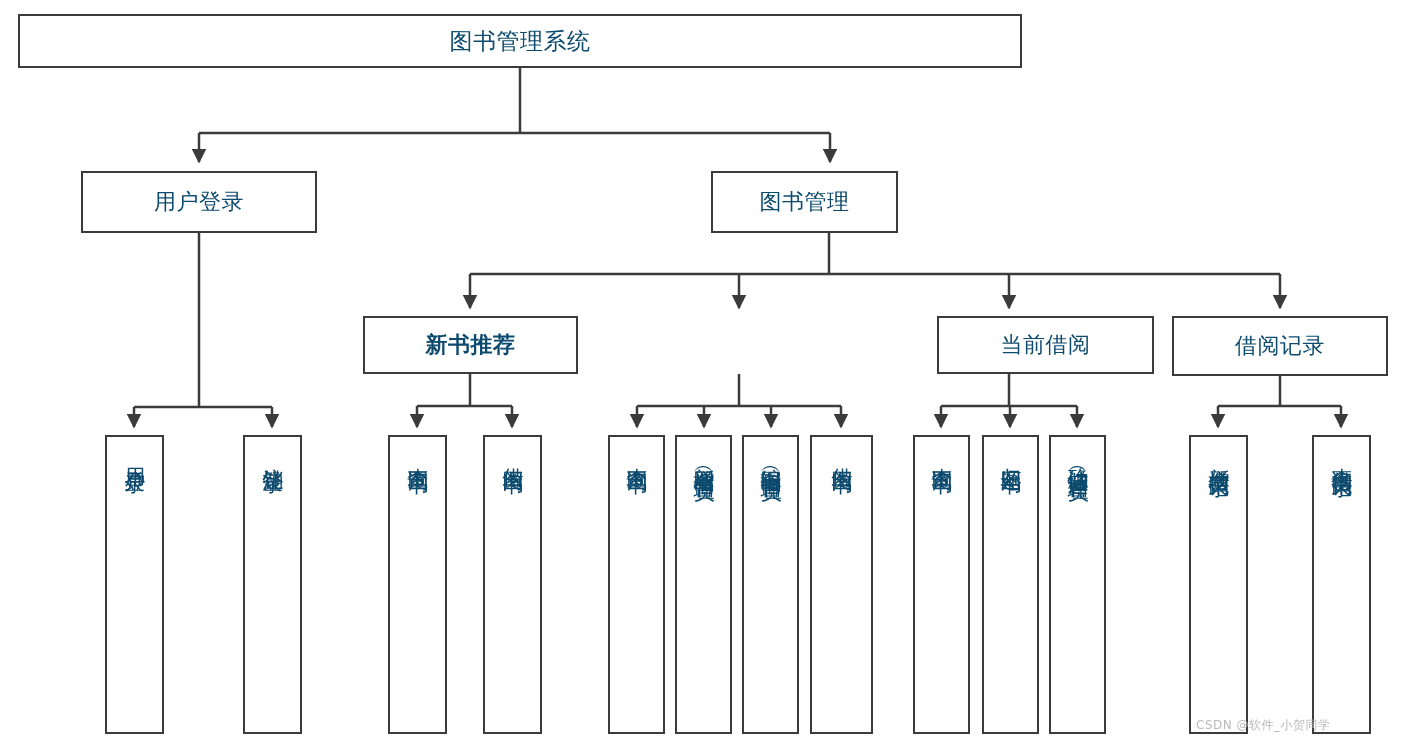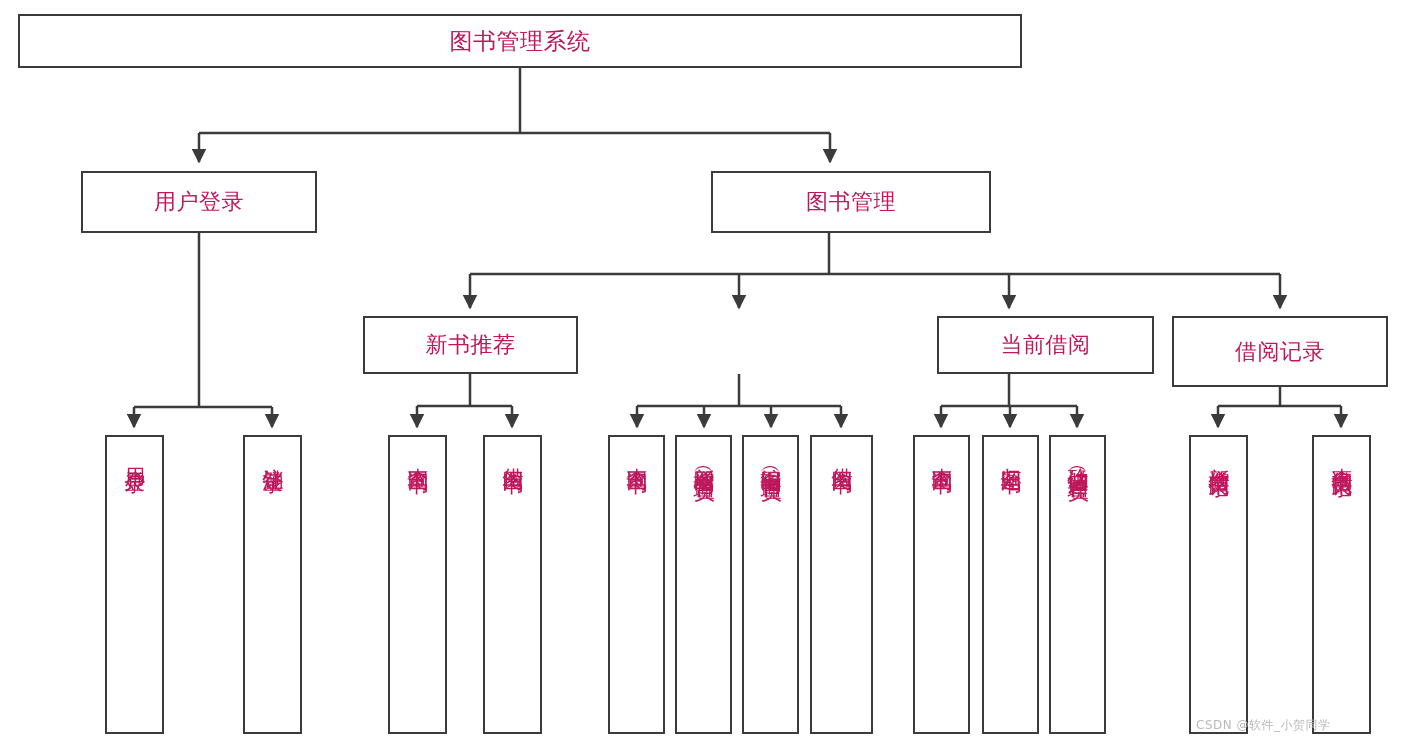--- a/index.html
+++ b/index.html
@@ -26,21 +26,21 @@
     pointer-events: none;
   }
   .node {
     position: absolute;
     box-sizing: border-box;
     background: #ffffff;
     border: 2.5px solid #3b3b3b;
     display: flex;
     align-items: center;
     justify-content: center;
-    color: #be185d;
+    color: #0c4a6e;
   }
   .node .label {
     font-size: 22px;
     line-height: 1.15;
     letter-spacing: 0.5px;
     white-space: nowrap;
     text-align: center;
   }
   .node.vertical {
     align-items: flex-start;
@@ -119,31 +119,31 @@
     </g>
   </svg>
 
   <div class="node root" style="left:18px; top:14px; width:1004px; height:54px;">
     <span class="label">图书管理系统</span>
   </div>
 
   <div class="node" style="left:81px; top:171px; width:236px; height:62px;">
     <span class="label">用户登录</span>
   </div>
-  <div class="node" style="left:711px; top:171px; width:280px; height:62px;">
+  <div class="node" style="left:711px; top:171px; width:187px; height:62px;">
     <span class="label">图书管理</span>
   </div>
 
-  <div class="node" style="left:363px; top:316px; width:215px; height:58px;">
+  <div class="node" style="left:363px; top:316px; width:215px; height:58px;font-weight:bold;">
     <span class="label">新书推荐</span>
   </div>
   <div class="node" style="left:901px; top:316px; width:217px; height:58px;margin-left:36px;">
     <span class="label">当前借阅</span>
   </div>
-  <div class="node" style="left:1172px; top:316px; width:216px; height:71px;">
+  <div class="node" style="left:1172px; top:316px; width:216px; height:60px;">
     <span class="label">借阅记录</span>
   </div>
 
   <div class="node vertical" style="left:105px; top:435px; width:59px; height:299px;">
     <span class="label">用户登录</span>
   </div>
   <div class="node vertical" style="left:243px; top:435px; width:59px; height:299px;">
     <span class="label">注销登录</span>
   </div>
   <div class="node vertical" style="left:388px; top:435px; width:59px; height:299px;">

